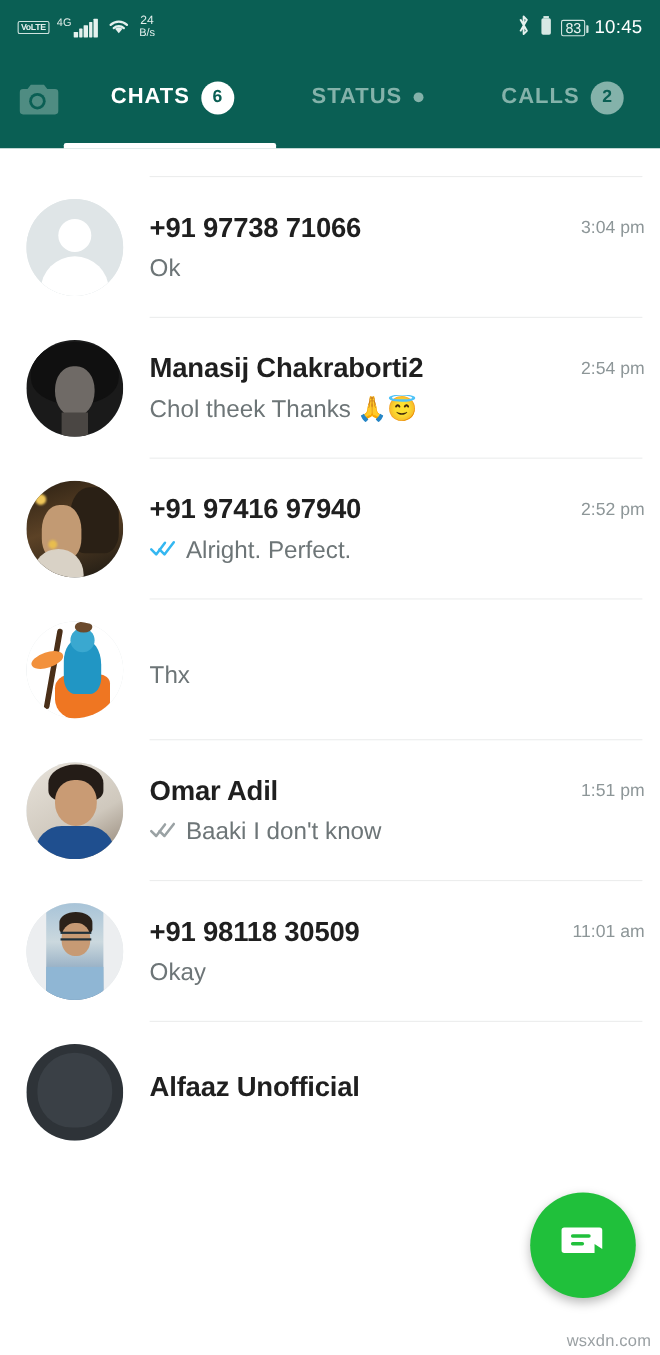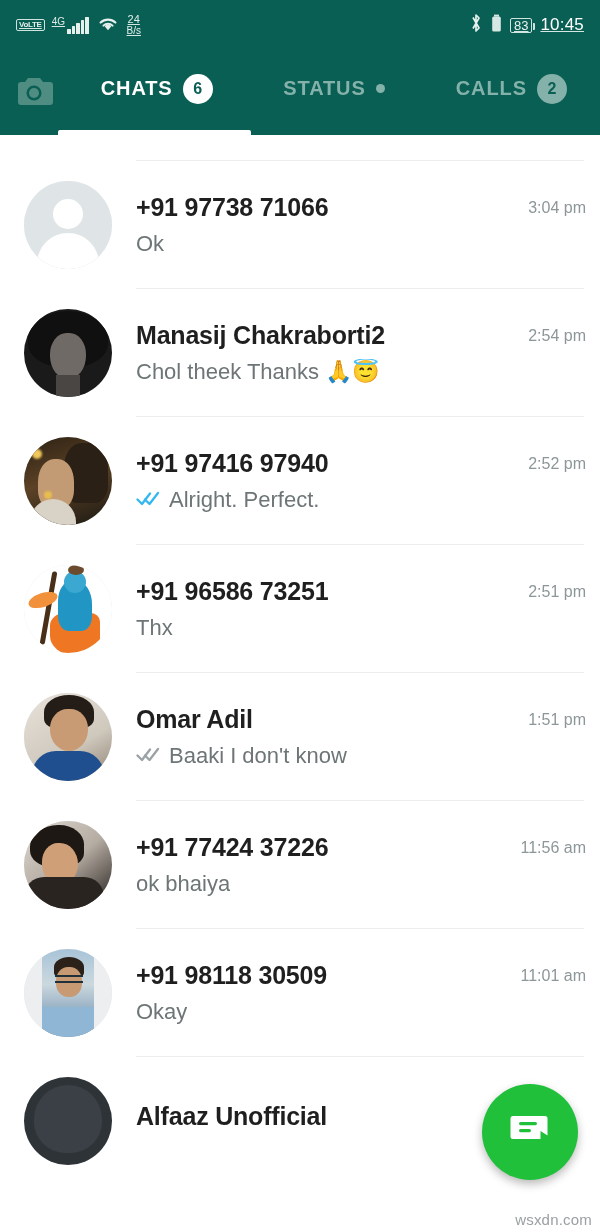--- a/index.html
+++ b/index.html
@@ -7,21 +7,21 @@
     width:600px; height:1232px;
     background:#ffffff;
     font-family:"Liberation Sans", sans-serif;
     overflow:hidden;
   }
   #app { position:relative; width:600px; height:1232px; background:#fff; }
 
   
   .statusbar {
     height:50px; background:#0a5f54; color:#d6e6e2;
-    display:flex; align-items:center; padding:0 16px;text-decoration:underline;
+    display:flex; align-items:center; padding:0 16px;
   }
   .sb-left { display:flex; align-items:center; gap:7px; flex:1; }
   .sb-right { display:flex; align-items:center; gap:8px; }
   .volte-box {
     border:1.6px solid #cfe3df; border-radius:2px;
     font-size:8px; font-weight:bold; letter-spacing:-0.3px;
     padding:1px 2px; line-height:1; color:#e3efec;
   }
   .sig-wrap { display:flex; align-items:flex-end; gap:1px; position:relative; }
   .sig-4g { font-size:10px; line-height:1; margin-right:1px; align-self:flex-start;
@@ -402,24 +402,20 @@
         <div class="av-inner av-deity">
           <div class="bow"></div>
             <div class="sash"></div>
           <div class="robe"></div>
             <div class="torso"></div>
           <div class="headd"></div>
             <div class="bun"></div>
         </div>
       </div>
       <div class="rowbody">
-        <div class="toprow">
-          <span class="title">+91 96586 73251</span>
-          <span class="time">2:51 pm</span>
-        </div>
         <div class="subrow">
           <span class="snippet">Thx</span>
         </div>
       </div>
       <div class="sep"></div>
     </div>
 
 
     <div class="row">
       <div class="avatar">
@@ -440,39 +436,20 @@
               <path d="M1.5 10.5 L6 15 L14 4.5" stroke="#9aa2a4" stroke-width="2.3" fill="none" stroke-linecap="round" stroke-linejoin="round"></path>
               <path d="M9 10.5 L13.5 15 L22 4" stroke="#9aa2a4" stroke-width="2.3" fill="none" stroke-linecap="round" stroke-linejoin="round"></path>
             </svg>
           </span>
           <span class="snippet">Baaki I don't know</span>
         </div>
       </div>
       <div class="sep"></div>
     </div>
 
-    <div class="row">
-      <div class="avatar">
-        <div class="av-inner av-man2">
-          <div class="hair"></div>
-            <div class="face"></div>
-            <div class="jacket"></div>
-        </div>
-      </div>
-      <div class="rowbody">
-        <div class="toprow">
-          <span class="title">+91 77424 37226</span>
-          <span class="time">11:56 am</span>
-        </div>
-        <div class="subrow">
-          <span class="snippet">ok bhaiya</span>
-        </div>
-      </div>
-      <div class="sep"></div>
-    </div>
 
     <div class="row">
       <div class="avatar">
         <div class="av-inner av-man3">
           <div class="photo"></div>
             <div class="shirt"></div>
           <div class="hair"></div>
             <div class="face"></div>
             <div class="glass"></div>
         </div>

